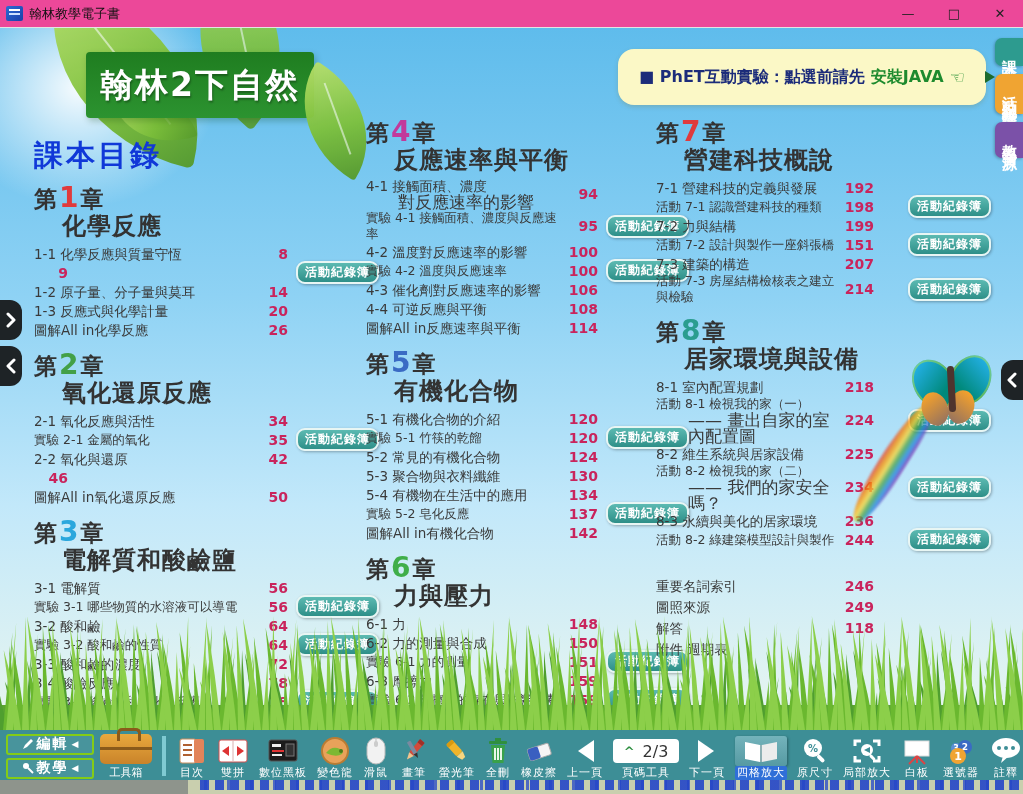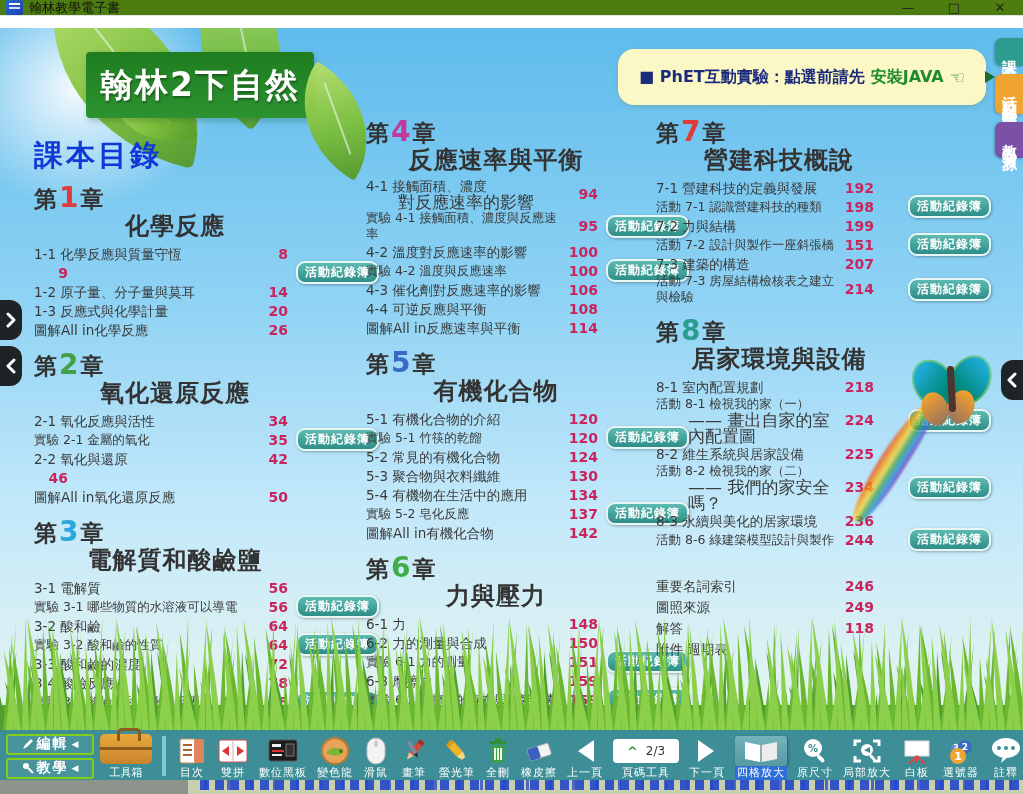--- a/index.html
+++ b/index.html
@@ -1,21 +1,21 @@
 <!DOCTYPE html>
 <html><head>
 <meta charset="utf-8">
 <style>
   * { margin:0; padding:0; box-sizing:border-box; }
   html,body { width:1023px; height:794px; overflow:hidden;
     font-family:"DejaVu Sans","Liberation Sans",sans-serif; }
   #app { position:relative; width:1023px; height:794px; background:#fff; }
 
   
-  .titlebar { position:absolute; top:0; left:0; width:100%; height:16px; background:#4d7c0f;
+  .titlebar { position:absolute; top:0; left:0; width:100%; height:28px; background:#ec4899;
     display:flex; align-items:center; padding-left:6px; border-bottom:1px solid #e4e4e4; }
   .app-icon { width:17px; height:15px; background:linear-gradient(135deg,#2b6bd4,#1a3fa8);
     border-radius:2px; margin-right:6px; position:relative; }
   .app-icon:before { content:""; position:absolute; left:3px; top:3px; width:11px; height:2px; background:#fff; }
   .app-icon:after { content:""; position:absolute; left:3px; top:7px; width:11px; height:2px; background:#cfe0ff; }
   .title-text { font-size:13px; color:#111; }
   .win-controls { margin-left:auto; display:flex; height:28px; }
   .win-btn { width:46px; height:28px; display:flex; align-items:center; justify-content:center;
     font-size:13px; color:#222; cursor:pointer; }
 
@@ -80,21 +80,21 @@
 
   
   .toc-col { position:absolute; }
   #col1 { left:34px; top:108px; width:254px; }
   #col2 { left:366px; top:90px; width:232px; }
   #col3 { left:656px; top:90px; width:218px; }
   .toc-title { color:#1038d8; font-size:29px; font-weight:bold; letter-spacing:3px; margin-bottom:8px; }
   .chapter { margin-bottom:12px; }
   .ch-head { font-size:23px; color:#333; font-weight:bold; line-height:27px; }
   .ch-head .ch-num { font-size:28px; font-weight:bold; padding:0 2px; }
-  .ch-title { font-size:24px; color:#333; font-weight:bold; line-height:27px; margin:0 0 4px 28px; letter-spacing:1px;text-align:center; }
+  .ch-title { font-size:24px; color:#333; font-weight:bold; line-height:27px; margin:0 0 4px 28px; letter-spacing:1px; }
   .toc-row { list-style:none; display:flex; align-items:center; min-height:19px; position:relative; cursor:pointer; }
   .toc-row .lbl { flex:1; font-size:13.5px; color:#3a3a3a; line-height:16px; }
   .toc-row.exp .lbl { font-size:12.5px; }
   .toc-row .lbl .lbl2 { display:block; padding-left:32px; font-size:17px; }
   .toc-row .pg { width:34px; text-align:right; font-size:14px; font-weight:bold; }
   .badge { position:absolute; left:100%; margin-left:8px; white-space:nowrap;
     background:linear-gradient(180deg,#5cbab2,#2e8f88); color:#fff; font-size:12px; font-weight:bold;
     border:2px solid #e8f6f4; border-radius:9px; padding:1px 7px; box-shadow:1px 1px 3px rgba(0,0,0,.3);
     cursor:pointer; letter-spacing:1px; }
   #col3 .badge { margin-left:34px; }
@@ -121,21 +121,21 @@
   .tb-item { display:flex; flex-direction:column; align-items:center; justify-content:flex-end;
     padding:0 5px; cursor:pointer; position:relative; }
   .tb-item .ticon { height:30px; display:flex; align-items:center; justify-content:center; }
   .tb-item .tlabel { color:#fff; font-size:11px; letter-spacing:1px; white-space:nowrap; line-height:14px; }
   .tb-item.selected .ticon { background:linear-gradient(180deg,#74b3bb,#569aa3); border-radius:3px;
     box-shadow:1px 1px 3px rgba(0,0,0,.35); padding:0 6px; }
   .tb-item.selected .tlabel { background:#2f6fd8; border-radius:2px; padding:0 2px; }
   .pagebox { width:66px; height:24px; background:#fff; border-radius:4px; display:flex; align-items:center;
     justify-content:center; gap:8px; }
   .pagebox .chev { color:#2e8f40; font-weight:bold; font-size:13px; }
-  .pagebox .pval { color:#333; font-size:12px; }
+  .pagebox .pval { color:#333; font-size:16px; }
 
   
   .strip { position:absolute; left:0; top:780px; width:1023px; height:14px; background:#c9cfae; display:flex; }
   .strip .seg-gray { width:188px; height:14px; background:#8e948c; }
   .strip .seg-text { flex:1; height:10px; margin-left:12px;
     background:
       repeating-linear-gradient(90deg, rgba(36,70,200,.9) 0 9px, rgba(36,70,200,0) 9px 15px),
       repeating-linear-gradient(90deg, rgba(36,70,200,0) 0 4px, rgba(36,70,200,.75) 4px 7px, rgba(36,70,200,0) 7px 23px); }
 </style>
 </head>
@@ -436,21 +436,21 @@
             <li class="toc-row exp">
               <div class="lbl"><span>活動 8-2 檢視我的家（二）</span><span class="lbl2">—— 我們的家安全嗎？</span></div>
               <span class="pg" style="color: rgb(201, 36, 92);">234</span>
               <span class="badge">活動紀錄簿</span>
             </li>
             <li class="toc-row">
               <div class="lbl"><span>8-3 永續與美化的居家環境</span></div>
               <span class="pg" style="color: rgb(201, 36, 92);">236</span>
             </li>
             <li class="toc-row exp">
-              <div class="lbl"><span>活動 8-6 綠建築模型設計與製作</span></div>
+              <div class="lbl"><span>活動 8-2 綠建築模型設計與製作</span></div>
               <span class="pg" style="color: rgb(201, 36, 92);">244</span>
               <span class="badge">活動紀錄簿</span>
             </li>
           </ul>
         </section>
         <div class="appendix">
           <div class="toc-row">
             <div class="lbl">重要名詞索引</div>
             <span class="pg" style="color: rgb(201, 36, 92);">246</span>
           </div>

